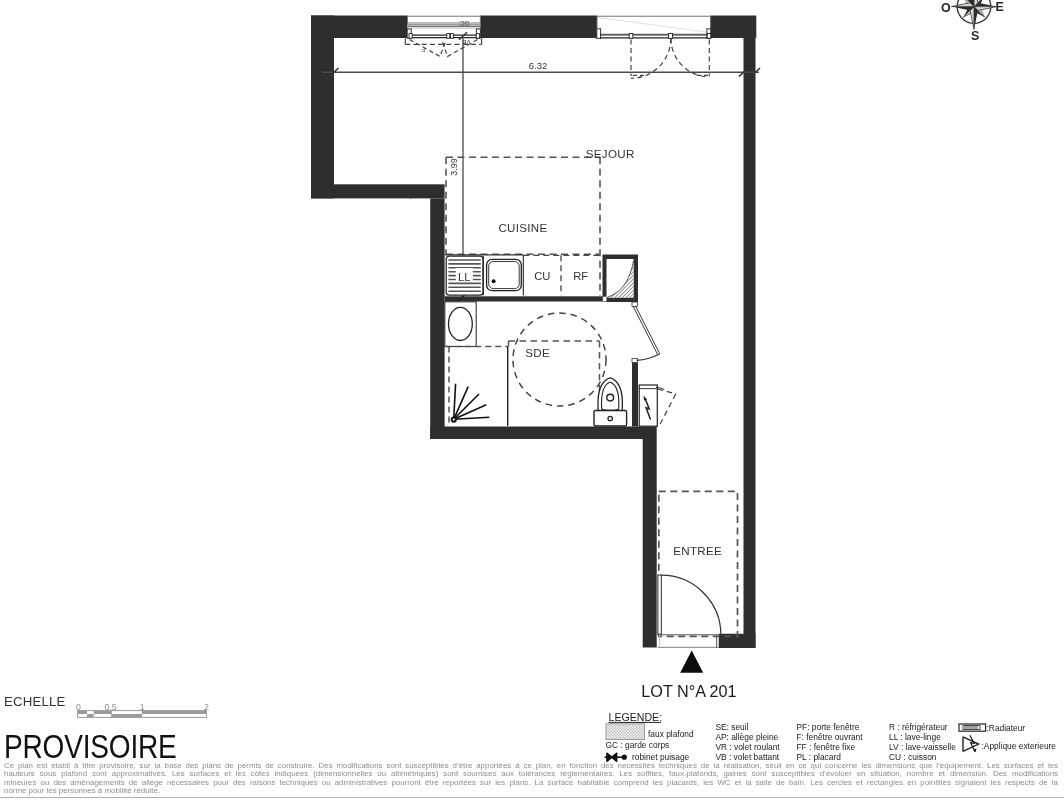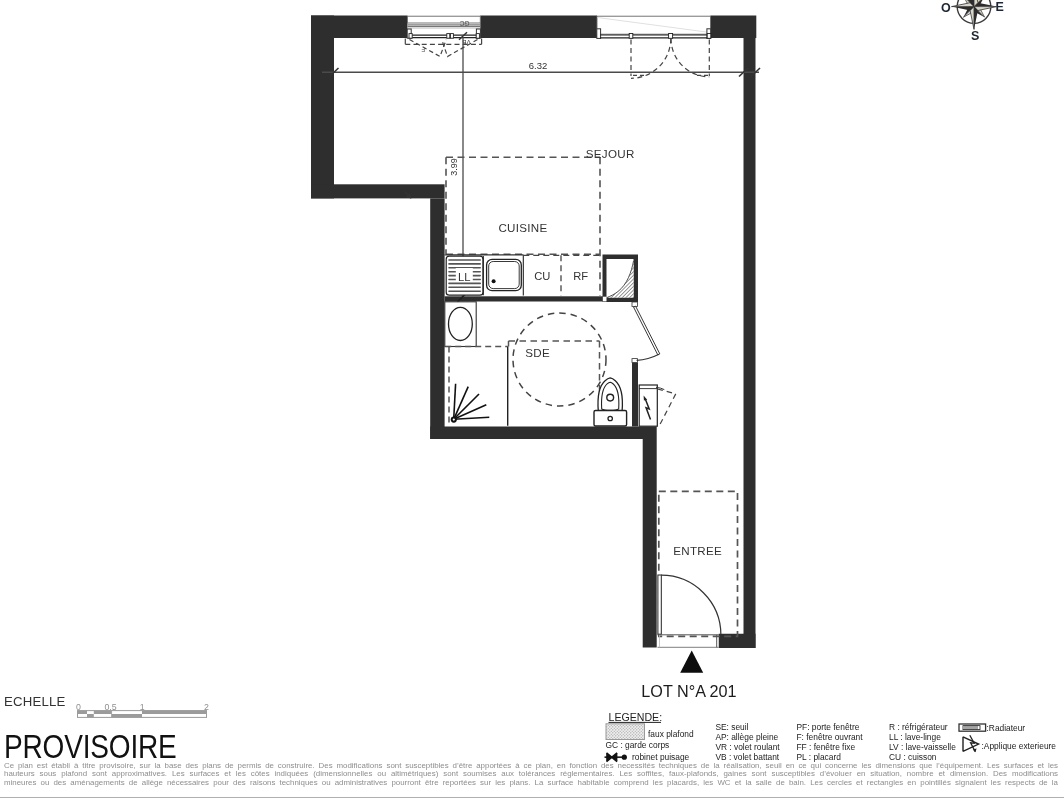--- a/index.html
+++ b/index.html
@@ -407,16 +407,17 @@
   <text x="981.5" y="748.5" font-size="8.4" fill="#222">:Applique exterieure</text>
 </g>
 </svg>
 
 <div style="position:absolute;left:4px;top:728.5px;font-size:32.5px;letter-spacing:-0.2px;color:#111;transform:scaleX(0.862);transform-origin:left top;white-space:nowrap;">PROVISOIRE</div>
 
 <div style="position:absolute;left:4px;top:761.5px;width:1054px;font-size:7.9px;line-height:8.6px;color:#8e8e8e;">
   <div style="text-align:justify;text-align-last:justify;white-space:normal;">Ce plan est établi à titre provisoire, sur la base des plans de permis de construire. Des modifications sont susceptibles d’être apportées à ce plan, en fonction des necessités techniques de la réalisation, seuil en ce qui concerne les dimensions que l’équipement. Les surfaces et les</div>
   <div style="text-align:justify;text-align-last:justify;white-space:normal;">hauteurs sous plafond sont approximatives. Les surfaces et les côtes indiquées (dimensionnelles ou altimétriques) sont soumises aux tolérances réglementaires. Les soffites, faux-plafonds, gaines sont susceptibles d’évoluer en situation, nombre et dimension. Des modifications</div>
   <div style="text-align:justify;text-align-last:justify;white-space:normal;">mineures ou des aménagements de allège nécessaires pour des raisons techniques ou administratives pourront être reportées sur les plans. La surface habitable comprend les placards, les WC et la salle de bain. Les cercles et rectangles en pointillés signalent les respects de la</div>
+  <div>norme pour les personnes à mobilité réduite.</div>
 </div>
 
 <div style="position:absolute;left:0;top:797px;width:1064px;height:1.2px;background:#b0b0b0;"></div>
 </div>
 
 </body></html>

